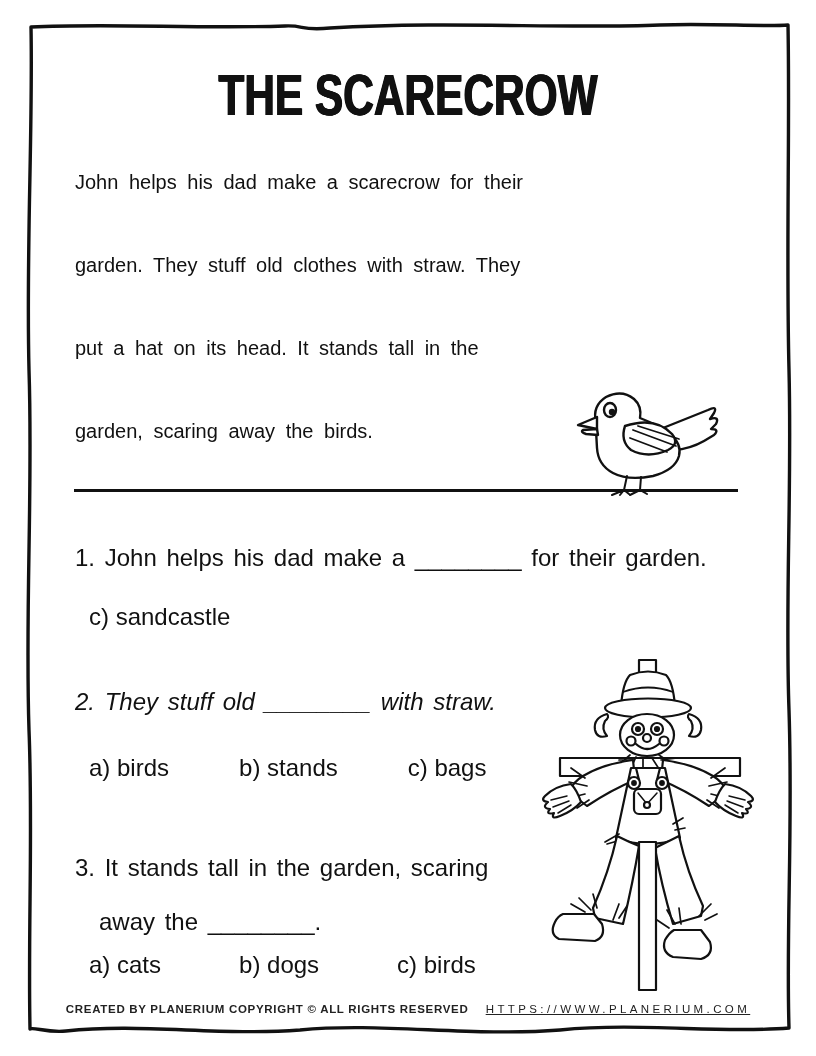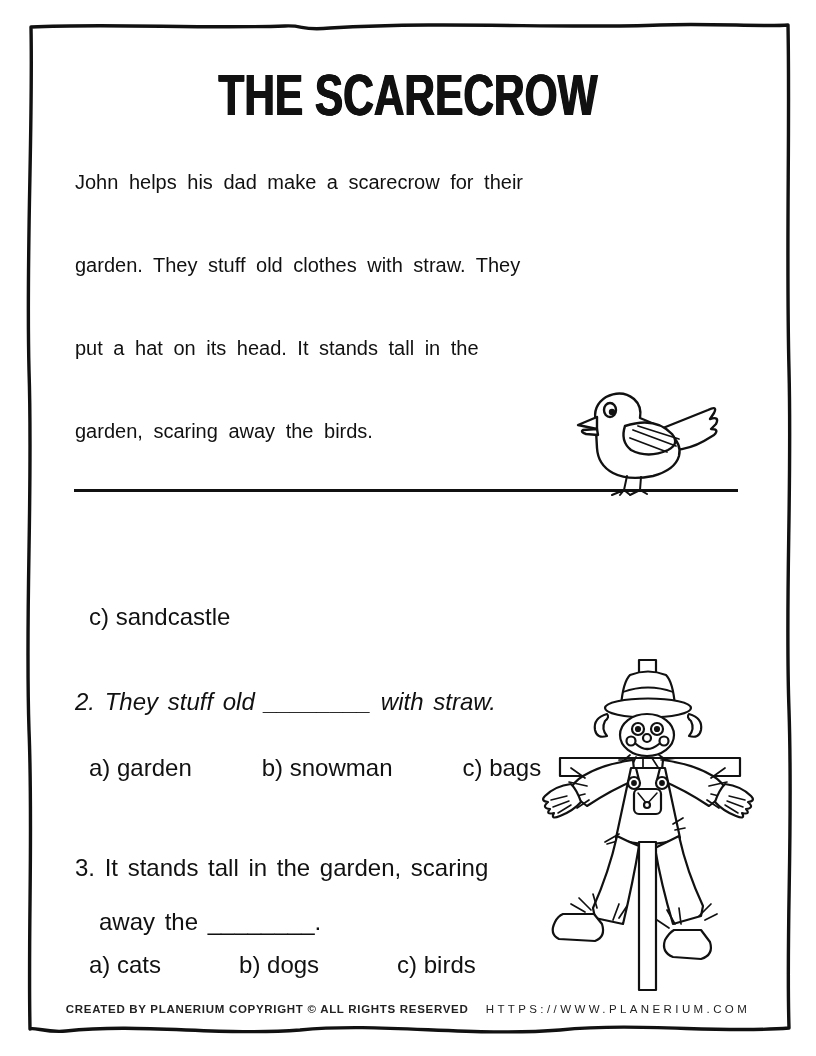--- a/index.html
+++ b/index.html
@@ -52,21 +52,21 @@
   .opts3 { top:951px; }  .opts3 span { margin-right:78px; }
 
   .scarecrow { position:absolute; left:533px; top:652px; width:232px; height:350px; }
 
   .footer {
     position:absolute; left:0; right:0; top:1003px;
     text-align:center; font-size:11.5px; color:#222;
     white-space:nowrap;
   }
   .footer .credits { letter-spacing:0.7px;font-weight:bold; }
-  .footer .website { letter-spacing:3.4px; margin-left:14px; }
+  .footer .website { letter-spacing:3.4px; margin-left:14px;text-decoration:underline; }
 
   svg path, svg ellipse, svg circle, svg rect, svg line { vector-effect:none; }
 </style>
 </head>
 <body>
 
 <div class="page">
 
   <svg class="border-svg" viewBox="0 0 816 1056" aria-hidden="true">
     <path d="M31,27
@@ -101,28 +101,29 @@
       <ellipse cx="40" cy="24" rx="6" ry="7"></ellipse>
       <circle cx="42" cy="26" r="2" fill="#111"></circle>
 
       <path d="M57,90 L54,104 M54,104 L42,109 M54,104 L50,109 M54,104 L59,108
                M71,91 L70,104 M70,104 L60,109 M70,104 L77,108" fill="none" stroke-width="2"></path>
     </g>
   </svg>
 
   <div class="divider"></div>
 
+  <div class="question q1">1. John helps his dad make a ________ for their garden.</div>
   <div class="options opts1">
     <span>c) sandcastle</span>
   </div>
 
   <div class="question q2">2. They stuff old ________ with straw.</div>
   <div class="options opts2">
-    <span>a) garden</span>
-    <span>b) snowman</span>
+    <span>a) birds</span>
+    <span>b) stands</span>
     <span>c) bags</span>
   </div>
 
   <svg class="scarecrow" viewBox="0 0 232 350" aria-hidden="true">
     <g stroke="#111" stroke-width="2.2" fill="#fff" stroke-linejoin="round" stroke-linecap="round">
 
       <rect x="106" y="8" width="17" height="34"></rect>
 
       <rect x="27" y="106" width="180" height="18"></rect>
 

